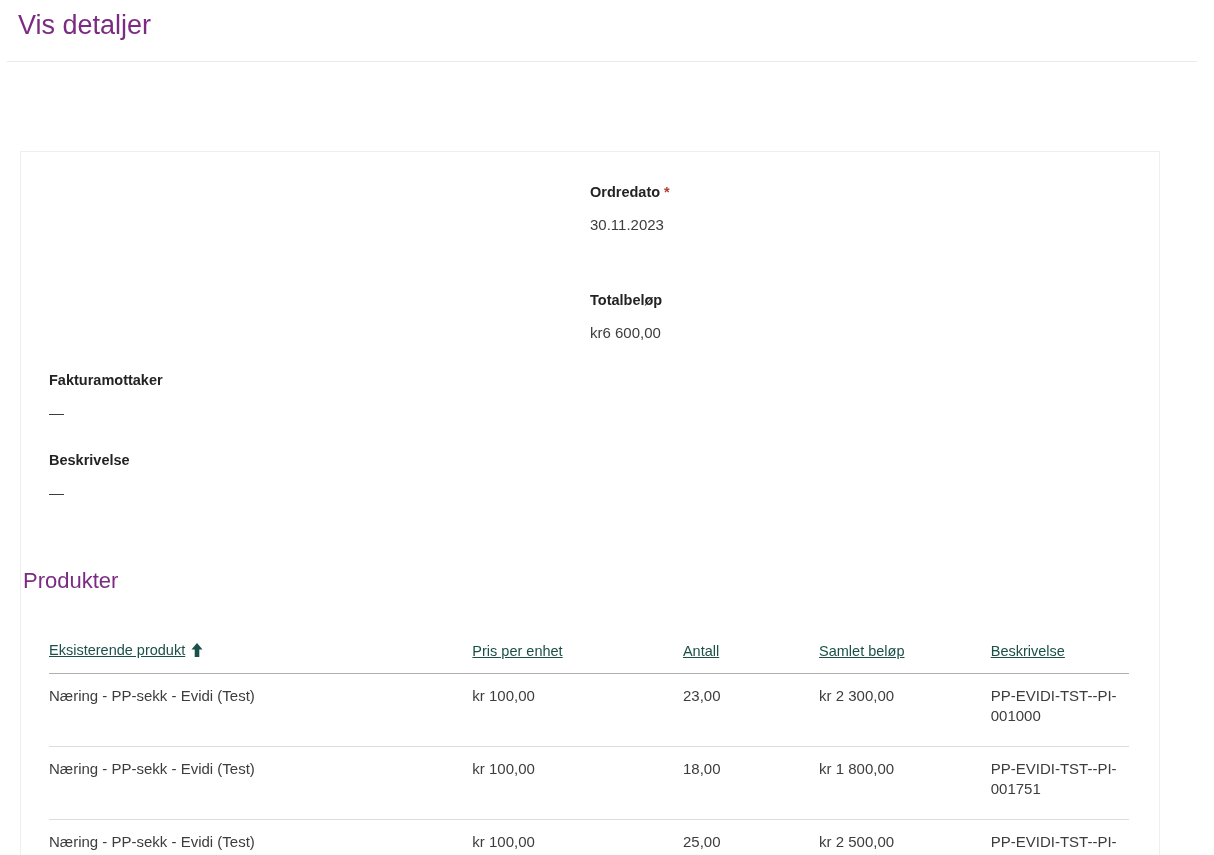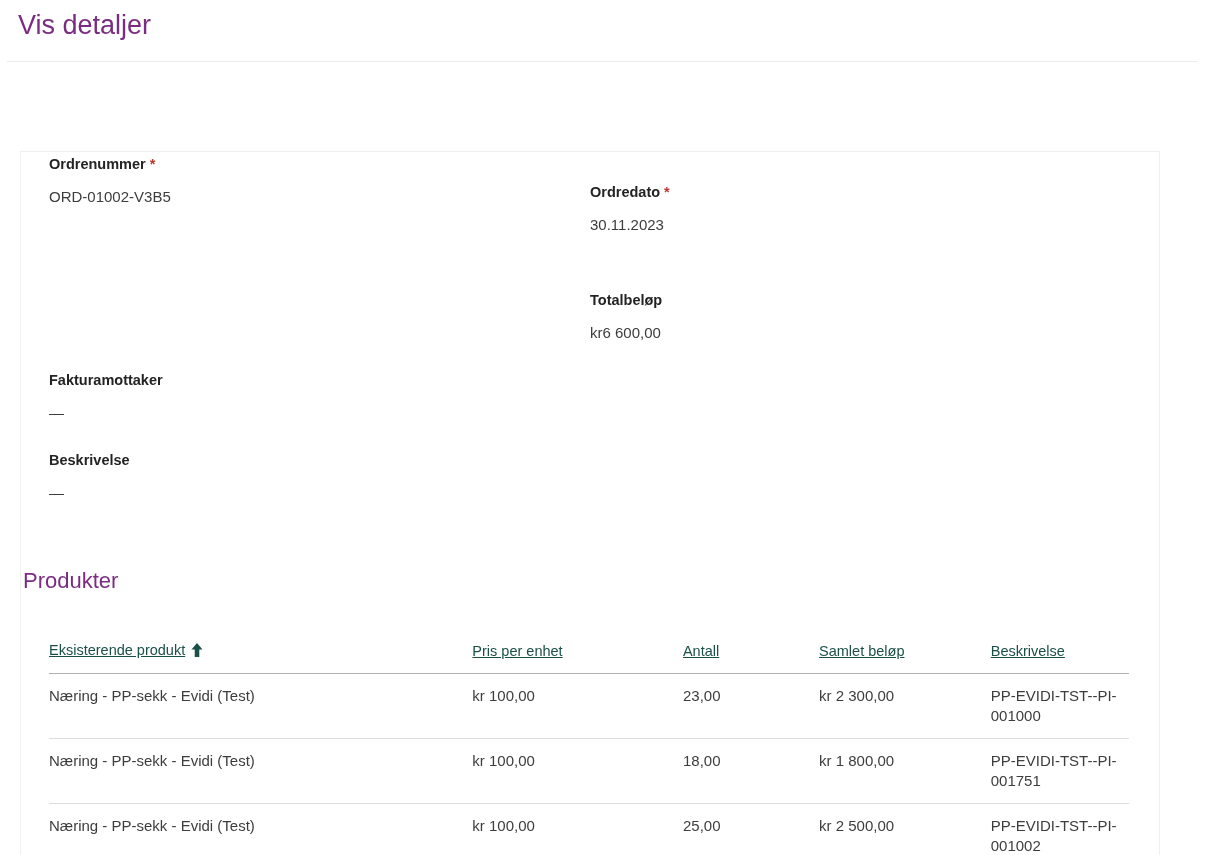--- a/index.html
+++ b/index.html
@@ -63,37 +63,33 @@
     color:var(--link);font-size:14.5px;text-decoration:underline;
     cursor:pointer;
   }
   .sort-icon{
     display:inline-block;vertical-align:-2px;margin-left:6px;
     color:var(--link);
   }
   tbody tr{border-bottom:1px solid #dddddd;}
   tbody tr:last-child{border-bottom:none;}
   td{
-    padding:12px 12px 12px 0;
+    padding:12px 12px 20px 0;
     font-size:15px;color:#3d3d3d;line-height:20px;
     vertical-align:top;overflow-wrap:break-word;
   }
 </style>
 </head>
 <body>
 
 <h1 class="page-title">Vis detaljer</h1>
 <hr class="title-divider">
 
 <section class="card">
   <div class="fields" id="fields-grid">
-      <div class="field col-left">
-        <div class="field-label"><span>Ordrenummer</span><span class="req">*</span></div>
-        <div class="field-value">ORD-01002-V3B5</div>
-      </div>
       <div class="field col-right">
         <div class="field-label"><span>Ordredato</span><span class="req">*</span></div>
         <div class="field-value">30.11.2023</div>
       </div>
       <div class="field col-right">
         <div class="field-label"><span>Totalbeløp</span></div>
         <div class="field-value">kr6 600,00</div>
       </div>
       <div class="field col-left">
         <div class="field-label"><span>Fakturamottaker</span></div>

